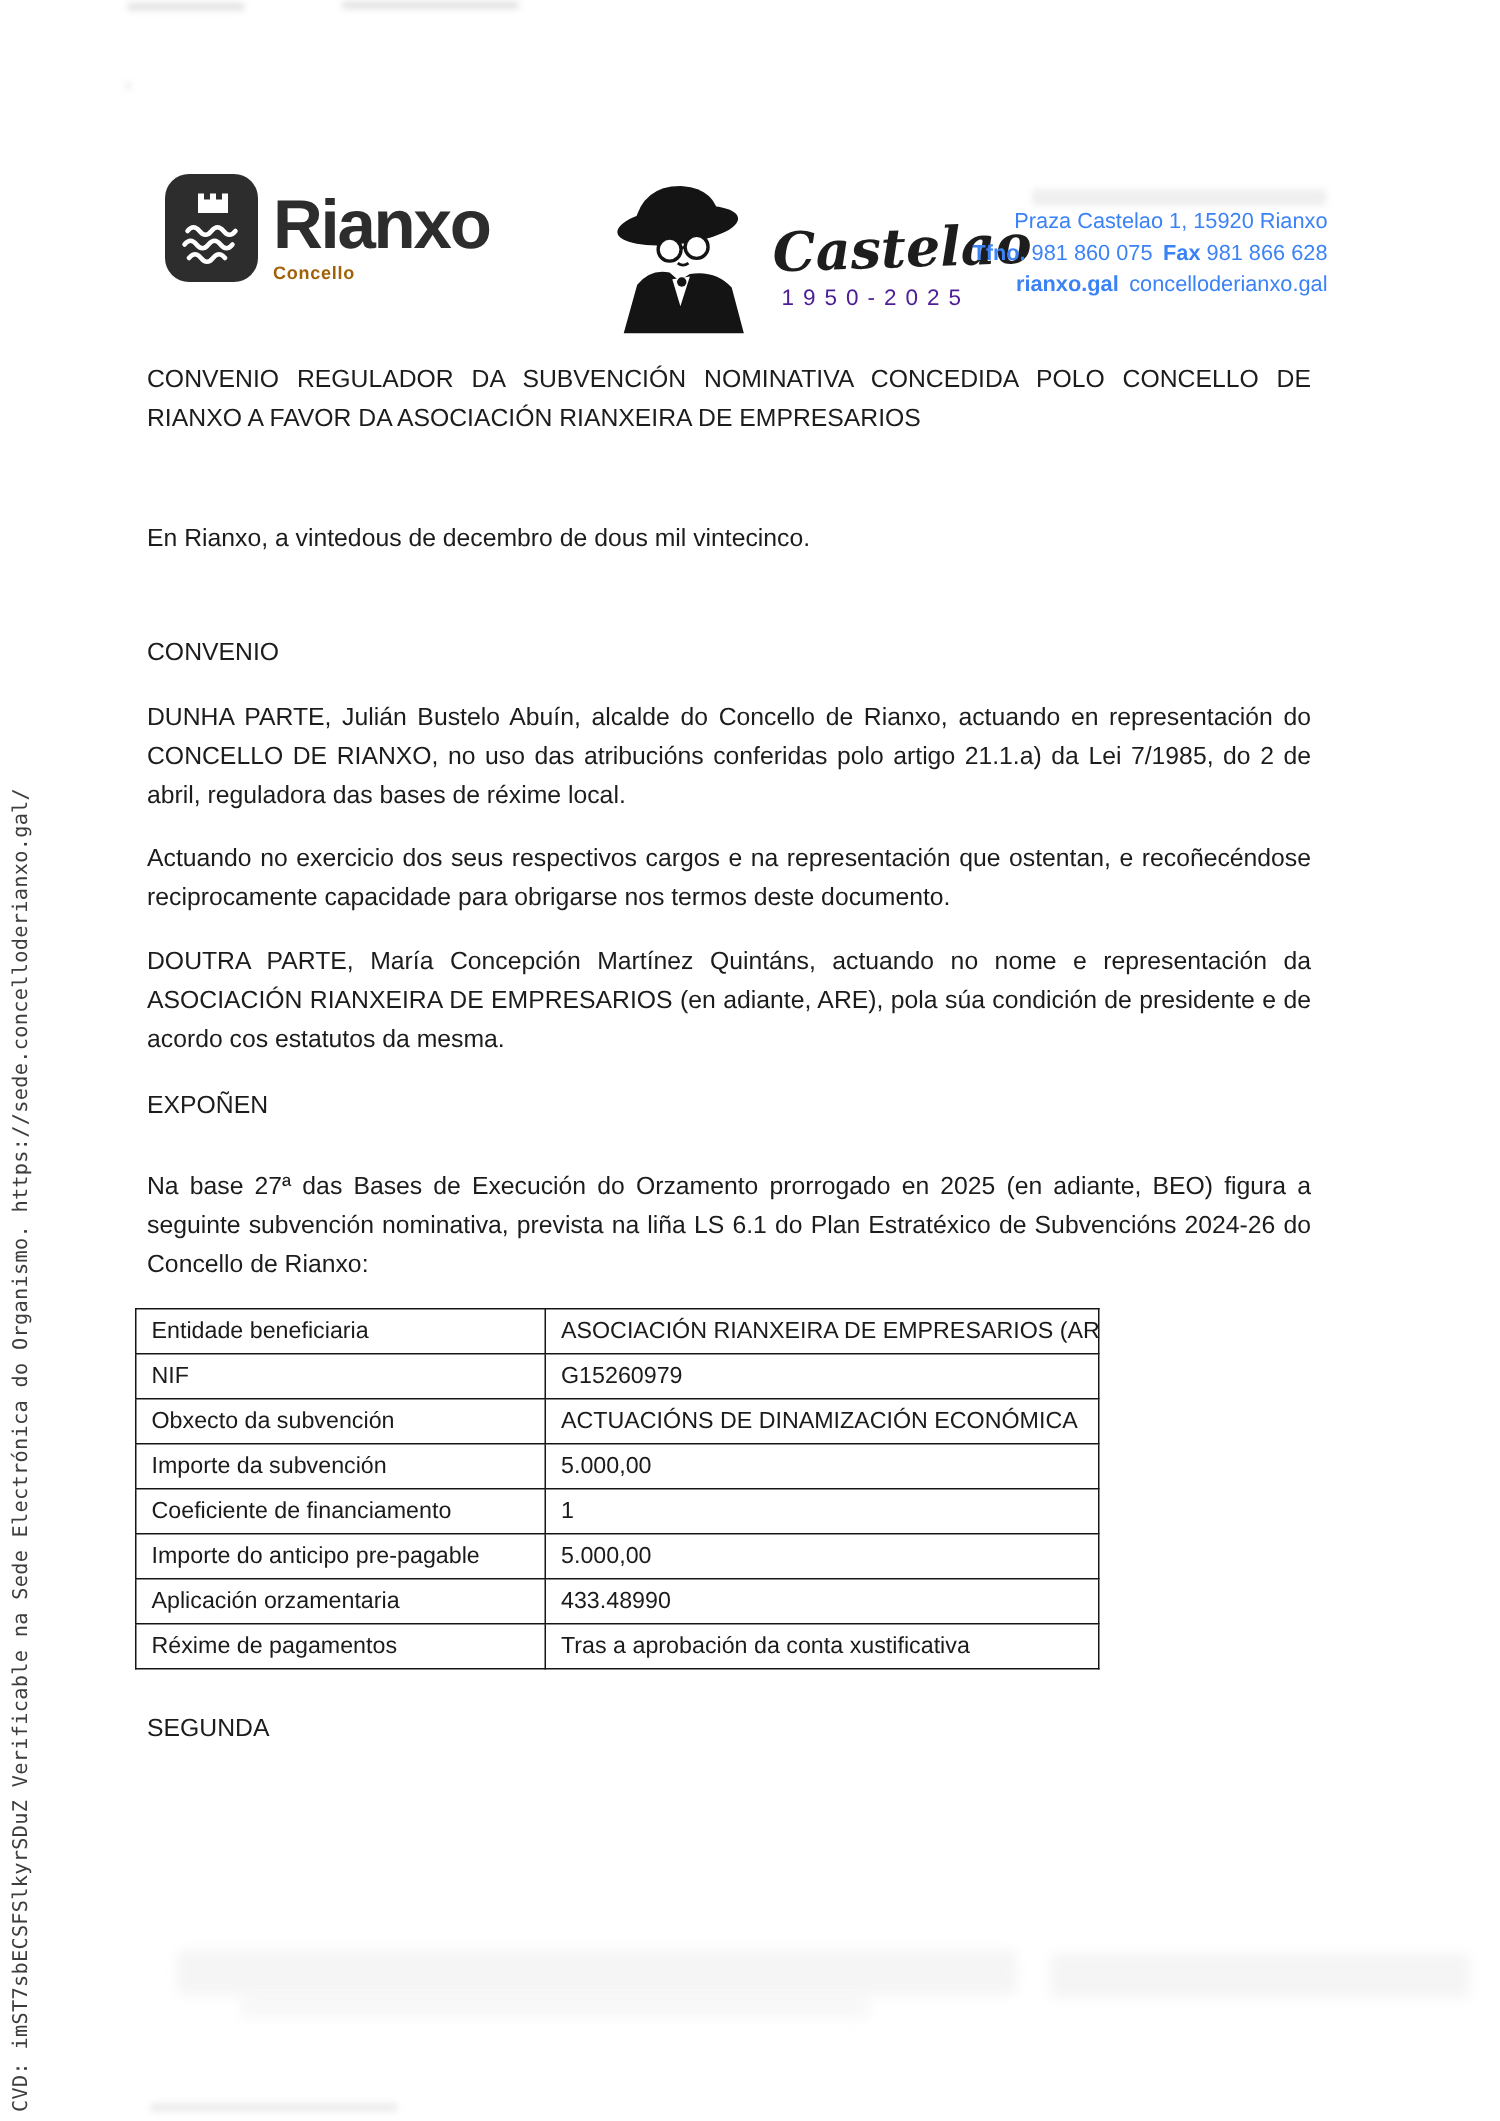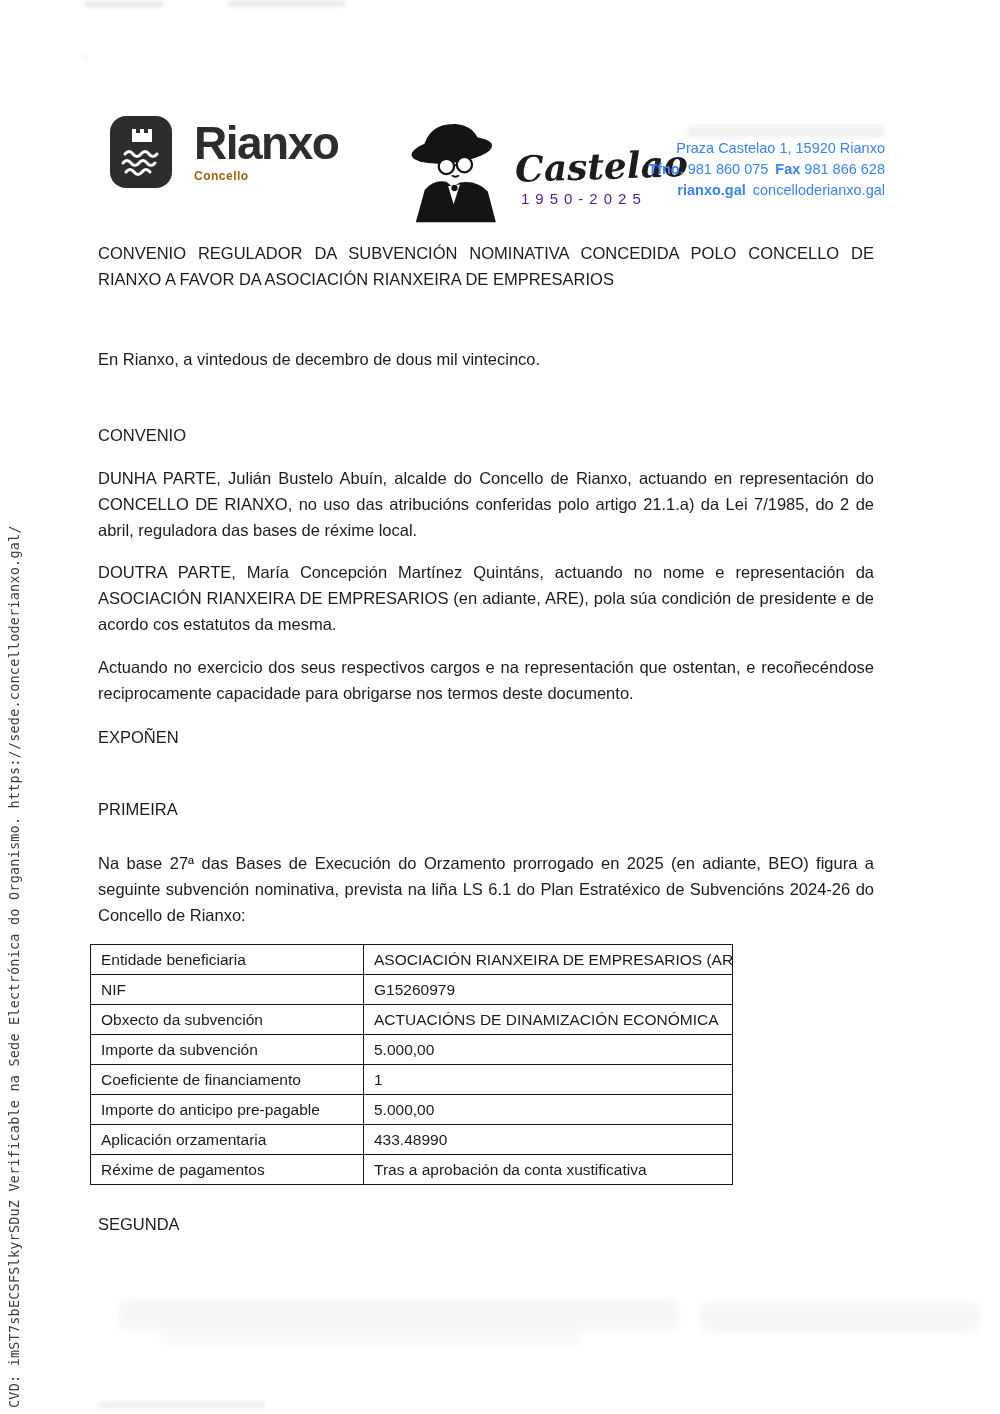--- a/index.html
+++ b/index.html
@@ -19,21 +19,21 @@
   
   .watermark{
     position:absolute;left:6px;top:1408px;
     transform-origin:0 0;transform:rotate(-90deg);
     width:910px;white-space:nowrap;
     font-family:"DejaVu Sans Mono", monospace;
     font-size:13.5px;letter-spacing:.2px;color:#3d3d3d;
   }
 
   
-  .logo-rianxo{position:absolute;left:110px;top:116px;display:flex;align-items:flex-start;gap:12px;}
+  .logo-rianxo{position:absolute;left:110px;top:116px;display:flex;align-items:center;}
   .rianxo-text{margin-left:8px;padding-top:4px;}
   .rianxo-name{font-size:46px;font-weight:bold;letter-spacing:-1.5px;line-height:1;color:#2d2d2d;}
   .rianxo-sub{font-size:12px;font-weight:bold;color:#a16207;margin-top:3px;letter-spacing:.5px;}
 
   .logo-castelao{position:absolute;left:405px;top:116px;display:flex;align-items:flex-start;}
   .castelao-text{margin-left:2px;padding-top:32px;}
   .castelao-name{
     font-family:"DejaVu Serif", serif;font-style:italic;font-weight:bold;
     font-size:36px;line-height:1;color:#1d1d1d;transform:rotate(-2deg);
   }
@@ -145,27 +145,26 @@
   <div class="content">
 
     <p class="title">CONVENIO REGULADOR DA SUBVENCIÓN NOMINATIVA CONCEDIDA POLO CONCELLO DE RIANXO A FAVOR DA ASOCIACIÓN RIANXEIRA DE EMPRESARIOS</p>
 
     <p class="dateline">En Rianxo, a vintedous de decembro de dous mil vintecinco.</p>
 
     <p class="heading h-reunidos">CONVENIO</p>
 
     <p class="para">DUNHA PARTE, Julián Bustelo Abuín, alcalde do Concello de Rianxo, actuando en representación do CONCELLO DE RIANXO, no uso das atribucións conferidas polo artigo 21.1.a) da Lei 7/1985, do 2 de abril, reguladora das bases de réxime local.</p>
 
+    <p class="para p-actuando">Actuando no exercicio dos seus respectivos cargos e na representación que ostentan, e recoñecéndose reciprocamente capacidade para obrigarse nos termos deste documento.</p>
+
     <p class="para">DOUTRA PARTE, María Concepción Martínez Quintáns, actuando no nome e representación da ASOCIACIÓN RIANXEIRA DE EMPRESARIOS (en adiante, ARE), pola súa condición de presidente e de acordo cos estatutos da mesma.</p>
 
-    <p class="para p-actuando">Actuando no exercicio dos seus respectivos cargos e na representación que ostentan, e recoñecéndose reciprocamente capacidade para obrigarse nos termos deste documento.</p>
-
     <p class="heading h-exponen">EXPOÑEN</p>
 
-    <p class="heading h-primeira">PRIMEIRA</p>
 
     <p class="para p-primeira">Na base 27ª das Bases de Execución do Orzamento prorrogado en 2025 (en adiante, BEO) figura a seguinte subvención nominativa, prevista na liña LS 6.1 do Plan Estratéxico de Subvencións 2024-26 do Concello de Rianxo:</p>
 
     <table class="subv">
       <tbody>
         <tr>
           <td class="c-label">Entidade beneficiaria</td>
           <td class="c-value">ASOCIACIÓN RIANXEIRA DE EMPRESARIOS (ARE)</td>
         </tr>
         <tr>

